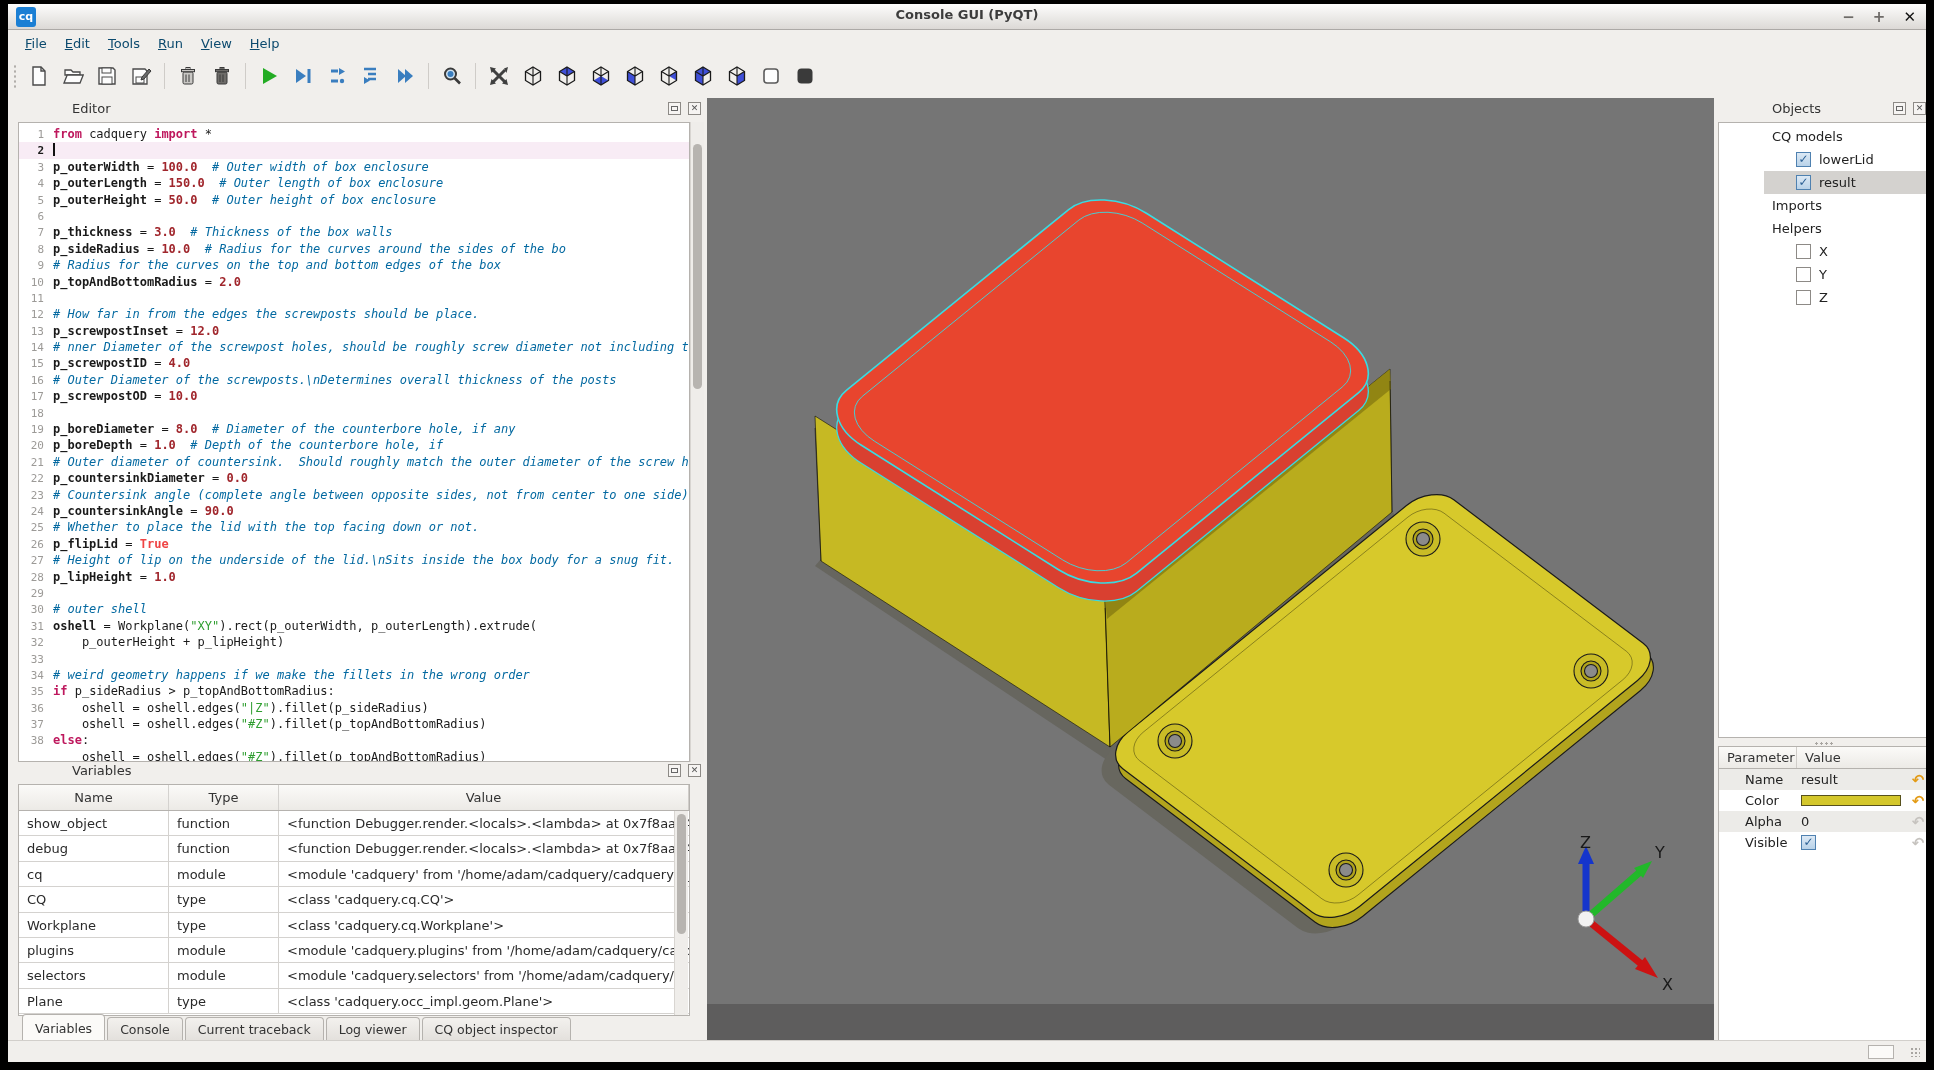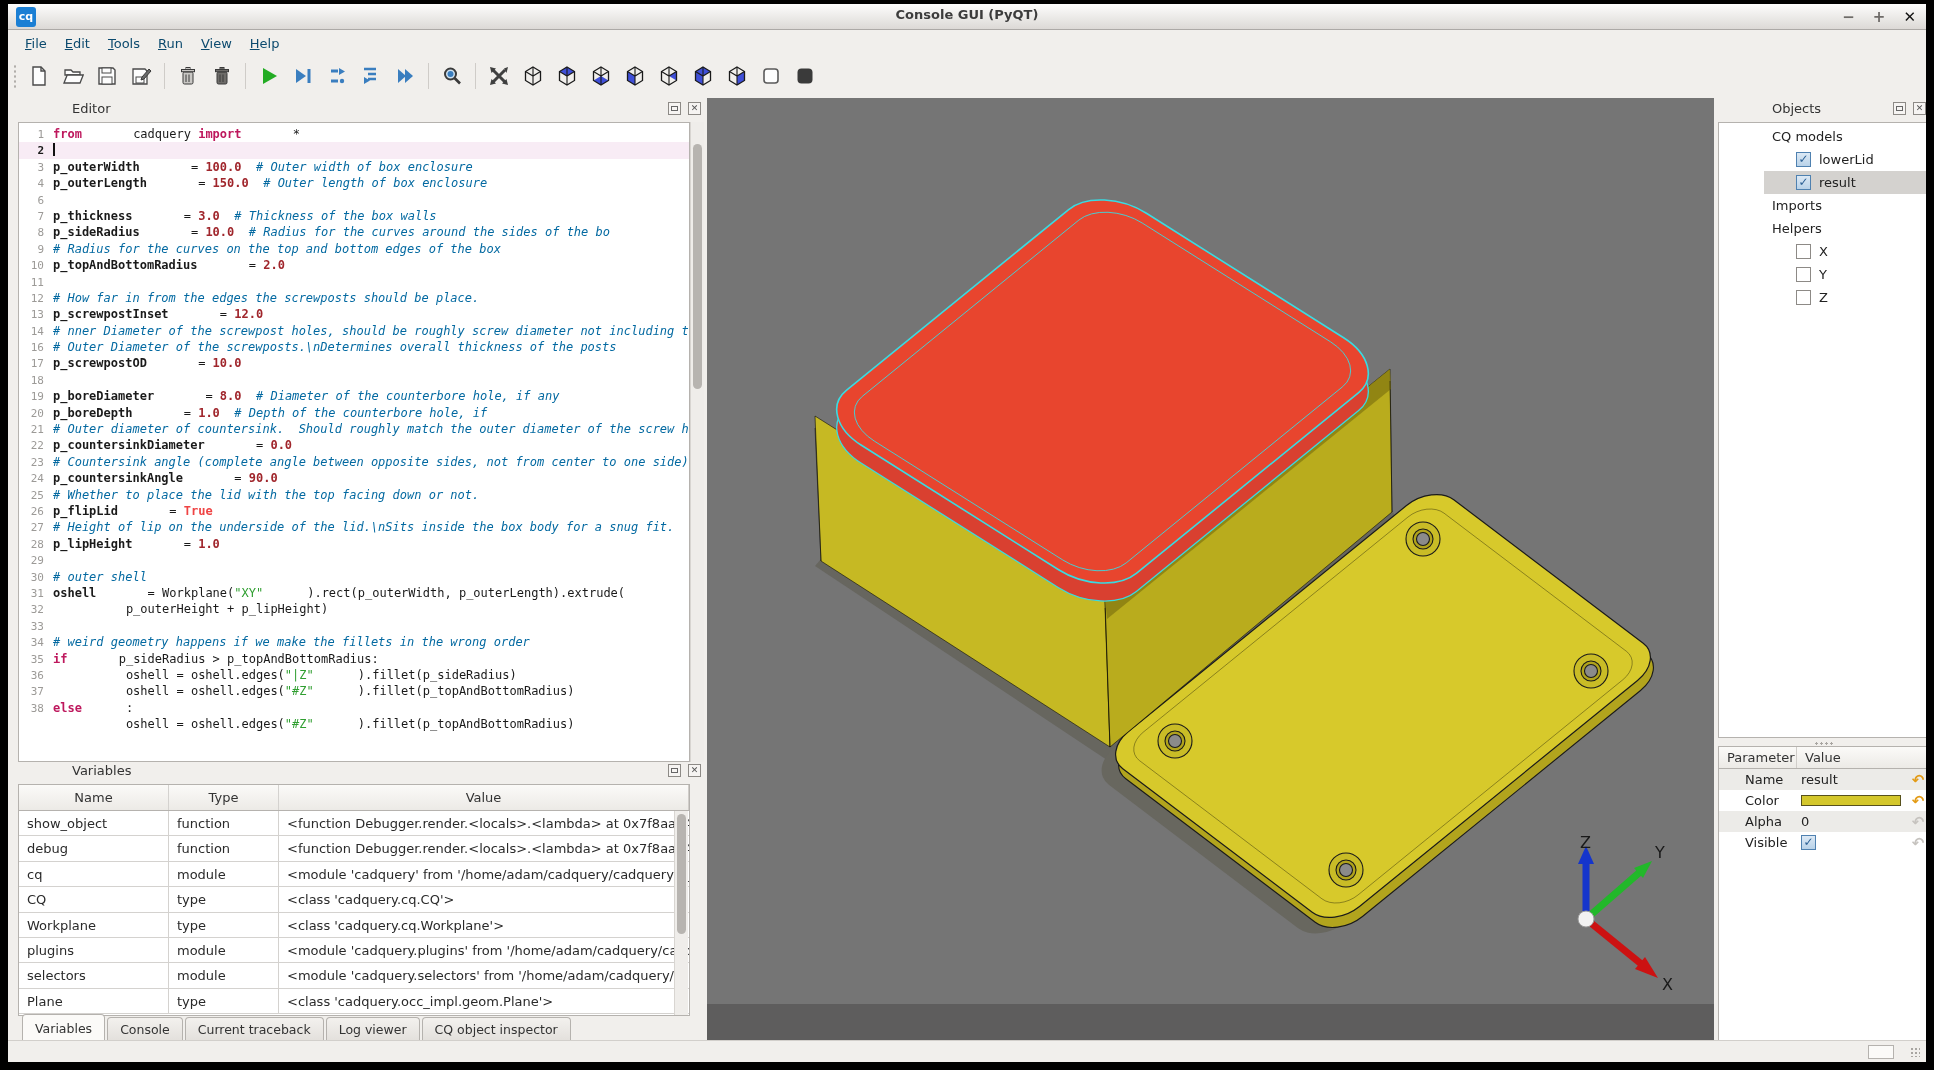--- a/index.html
+++ b/index.html
@@ -39,21 +39,21 @@
 
   
   .code-area { overflow:hidden; font-family:"DejaVu Sans Mono","Liberation Mono",monospace; font-size:12px; }
   .code-line { height:16.4px; line-height:16.4px; white-space:pre; position:relative; }
   .code-line.active { background:#f8ecf5; }
   .gutter-num { display:inline-block; width:34px; padding-right:9px; text-align:right; color:#9c9a97; font-size:11px; }
   .code-line.active .gutter-num { color:#1a1a1a; font-weight:bold; }
   .caret { display:inline-block; width:1.5px; height:13px; background:#111; vertical-align:-2px; }
   .tok-k { color:#be185d; font-weight:bold; }
   .tok-v { color:#1a1a1a; font-weight:bold; }
-  .tok-p { color:#1a1a1a;padding-left:44px; }
+  .tok-p { color:#1a1a1a; }
   .tok-n { color:#a0262c; font-weight:bold; }
   .tok-c { color:#0369a1; font-style:italic; }
   .tok-s { color:#2f9e30; }
   .tok-b { color:#ef4444; font-weight:bold;text-align:center; }
   .vscroll { position:absolute; width:14px; background:#efedea; border-left:1px solid #d8d5d1; }
   .vthumb { position:absolute; left:2px; width:9px; background:#b7b4b0; border-radius:5px; }
 
   
   .vtable { position:absolute; background:#fff; border:1px solid #b5b2ae; overflow:hidden; font-size:13px; }
   .vrow { display:flex; height:25.4px; line-height:25.4px; border-bottom:1px solid #d4d2cf; color:#2a2a2a; }
@@ -335,29 +335,31 @@
           <span class="float-glyph"></span>
         </span>
       <span class="p-btn">✕</span>
     </span>
   </div>
   <div class="white-box code-area" style="left:10px; top:118px; width:672px; height:640px; padding-top:3px;">
       <div class="code-line"><span class="gutter-num">1</span><span class="tok-k">from</span><span class="tok-p"> cadquery </span><span class="tok-k">import</span><span class="tok-p"> *</span></div>
       <div class="code-line active"><span class="gutter-num">2</span><span class="caret"></span></div>
       <div class="code-line"><span class="gutter-num">3</span><span class="tok-v">p_outerWidth</span><span class="tok-p"> = </span><span class="tok-n">100.0</span><span class="tok-c">  # Outer width of box enclosure</span></div>
       <div class="code-line"><span class="gutter-num">4</span><span class="tok-v">p_outerLength</span><span class="tok-p"> = </span><span class="tok-n">150.0</span><span class="tok-c">  # Outer length of box enclosure</span></div>
+      <div class="code-line"><span class="gutter-num">5</span><span class="tok-v">p_outerHeight</span><span class="tok-p"> = </span><span class="tok-n">50.0</span><span class="tok-c">  # Outer height of box enclosure</span></div>
       <div class="code-line"><span class="gutter-num">6</span></div>
       <div class="code-line"><span class="gutter-num">7</span><span class="tok-v">p_thickness</span><span class="tok-p"> = </span><span class="tok-n">3.0</span><span class="tok-c">  # Thickness of the box walls</span></div>
       <div class="code-line"><span class="gutter-num">8</span><span class="tok-v">p_sideRadius</span><span class="tok-p"> = </span><span class="tok-n">10.0</span><span class="tok-c">  # Radius for the curves around the sides of the bo</span></div>
       <div class="code-line"><span class="gutter-num">9</span><span class="tok-c"># Radius for the curves on the top and bottom edges of the box</span></div>
       <div class="code-line"><span class="gutter-num">10</span><span class="tok-v">p_topAndBottomRadius</span><span class="tok-p"> = </span><span class="tok-n">2.0</span></div>
       <div class="code-line"><span class="gutter-num">11</span></div>
       <div class="code-line"><span class="gutter-num">12</span><span class="tok-c"># How far in from the edges the screwposts should be place.</span></div>
       <div class="code-line"><span class="gutter-num">13</span><span class="tok-v">p_screwpostInset</span><span class="tok-p"> = </span><span class="tok-n">12.0</span></div>
       <div class="code-line"><span class="gutter-num">14</span><span class="tok-c"># nner Diameter of the screwpost holes, should be roughly screw diameter not including threads</span></div>
+      <div class="code-line"><span class="gutter-num">15</span><span class="tok-v">p_screwpostID</span><span class="tok-p"> = </span><span class="tok-n">4.0</span></div>
       <div class="code-line"><span class="gutter-num">16</span><span class="tok-c"># Outer Diameter of the screwposts.\nDetermines overall thickness of the posts</span></div>
       <div class="code-line"><span class="gutter-num">17</span><span class="tok-v">p_screwpostOD</span><span class="tok-p"> = </span><span class="tok-n">10.0</span></div>
       <div class="code-line"><span class="gutter-num">18</span></div>
       <div class="code-line"><span class="gutter-num">19</span><span class="tok-v">p_boreDiameter</span><span class="tok-p"> = </span><span class="tok-n">8.0</span><span class="tok-c">  # Diameter of the counterbore hole, if any</span></div>
       <div class="code-line"><span class="gutter-num">20</span><span class="tok-v">p_boreDepth</span><span class="tok-p"> = </span><span class="tok-n">1.0</span><span class="tok-c">  # Depth of the counterbore hole, if</span></div>
       <div class="code-line"><span class="gutter-num">21</span><span class="tok-c"># Outer diameter of countersink.  Should roughly match the outer diameter of the screw head</span></div>
       <div class="code-line"><span class="gutter-num">22</span><span class="tok-v">p_countersinkDiameter</span><span class="tok-p"> = </span><span class="tok-n">0.0</span></div>
       <div class="code-line"><span class="gutter-num">23</span><span class="tok-c"># Countersink angle (complete angle between opposite sides, not from center to one side)</span></div>
       <div class="code-line"><span class="gutter-num">24</span><span class="tok-v">p_countersinkAngle</span><span class="tok-p"> = </span><span class="tok-n">90.0</span></div>
       <div class="code-line"><span class="gutter-num">25</span><span class="tok-c"># Whether to place the lid with the top facing down or not.</span></div>

